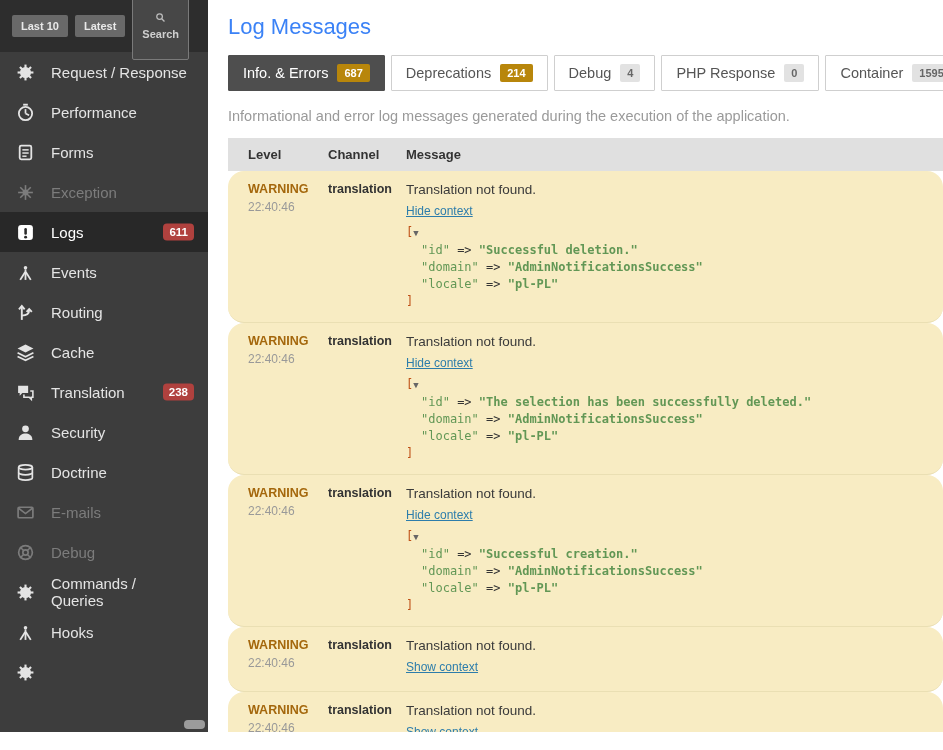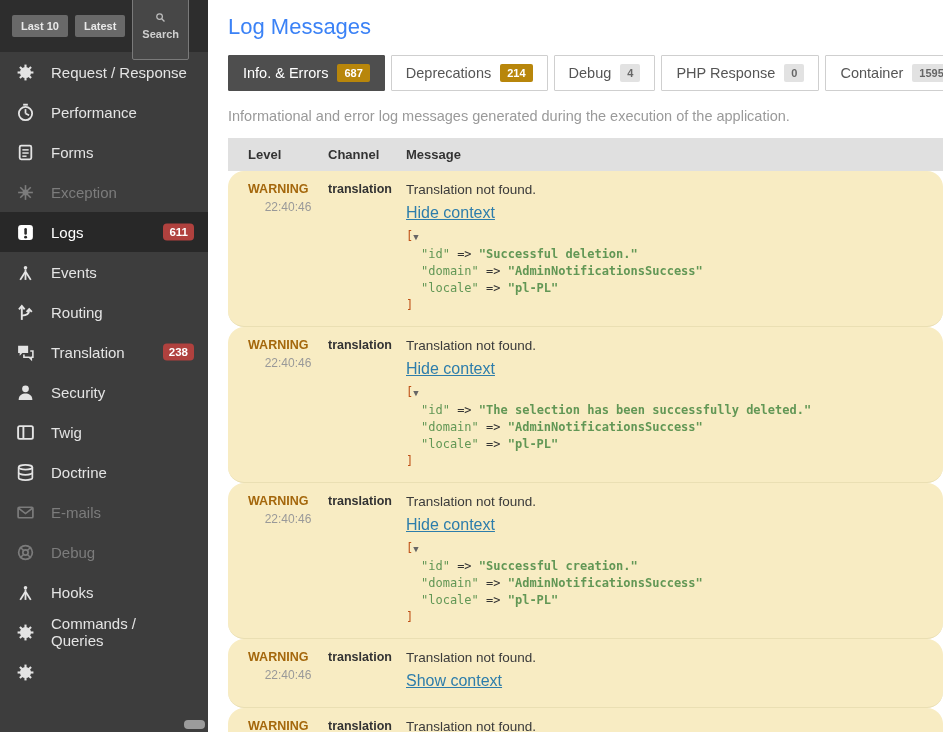--- a/index.html
+++ b/index.html
@@ -77,25 +77,25 @@
     background: #e0e0e0; padding: 9px 0 9px 20px;
     font-weight: bold; font-size: 13px; color: #333;
   }
   .log-row {
     display: grid; grid-template-columns: 80px 78px 1fr;
     background: #f8ecc3; padding: 11px 0 12px 20px;
     border-bottom: 1px solid #eadfb3;
     border-radius: 16px;
   }
   .lvl { color: #a4670c; font-weight: bold; font-size: 12.5px; }
-  .time { color: #999; font-size: 12px; margin-top: 4px; text-align: center; }
+  .time { color: #999; font-size: 12px; margin-top: 4px; }
   .chan { font-weight: bold; font-size: 12.5px; color: #333; }
   .msg-text { font-size: 13.5px; color: #3a3a3a; }
   .ctx-link {
-    color: #2d7dab; font-size: 16px; text-decoration: underline;
+    color: #2d7dab; font-size: 12px; text-decoration: underline;
     display: inline-block; margin: 7px 0 5px;
   }
   .dump {
     font-family: "DejaVu Sans Mono", monospace; font-size: 12px;
     line-height: 17px; color: #222; margin-top: 1px;
   }
   .dump .entry { padding-left: 15px; }
   .dump .br { color: #bf5117; }
   .dump .tg { color: #666; font-size: 9px; cursor: pointer; }
   .dump .k { color: #629755; }
@@ -283,48 +283,48 @@
 
       <div class="menu-item">
         <span class="mi-icon">
             <svg viewBox="0 0 18 18">
               <use href="#i-route"></use>
             </svg>
           </span>
         <span>Routing</span>
       </div>
 
+      <div class="menu-item">
+        <span class="mi-icon">
+            <svg viewBox="0 0 18 18">
+              <use href="#i-layers"></use>
+            </svg>
+          </span>
+        <span>Cache</span>
+      </div>
 
       <div class="menu-item">
         <span class="mi-icon">
             <svg viewBox="0 0 18 18">
               <use href="#i-bubbles"></use>
             </svg>
           </span>
         <span>Translation</span>
         <span class="mi-badge">238</span>
       </div>
 
       <div class="menu-item">
         <span class="mi-icon">
             <svg viewBox="0 0 18 18">
               <use href="#i-person"></use>
             </svg>
           </span>
         <span>Security</span>
       </div>
 
-      <div class="menu-item">
-        <span class="mi-icon">
-            <svg viewBox="0 0 18 18">
-              <use href="#i-panel"></use>
-            </svg>
-          </span>
-        <span>Twig</span>
-      </div>
 
       <div class="menu-item">
         <span class="mi-icon">
             <svg viewBox="0 0 18 18">
               <use href="#i-db"></use>
             </svg>
           </span>
         <span>Doctrine</span>
       </div>
 
@@ -342,33 +342,33 @@
             <svg viewBox="0 0 18 18">
               <use href="#i-debug"></use>
             </svg>
           </span>
         <span>Debug</span>
       </div>
 
       <div class="menu-item">
         <span class="mi-icon">
             <svg viewBox="0 0 18 18">
+              <use href="#i-gear"></use>
+            </svg>
+          </span>
+        <span>Commands / Queries</span>
+      </div>
+
+      <div class="menu-item">
+        <span class="mi-icon">
+            <svg viewBox="0 0 18 18">
               <use href="#i-antenna"></use>
             </svg>
           </span>
         <span>Hooks</span>
-      </div>
-
-      <div class="menu-item">
-        <span class="mi-icon">
-            <svg viewBox="0 0 18 18">
-              <use href="#i-gear"></use>
-            </svg>
-          </span>
-        <span>Commands / Queries</span>
       </div>
 
       <div class="menu-item">
         <span class="mi-icon">
             <svg viewBox="0 0 18 18">
               <use href="#i-gear"></use>
             </svg>
           </span>
       </div>
     </div>

